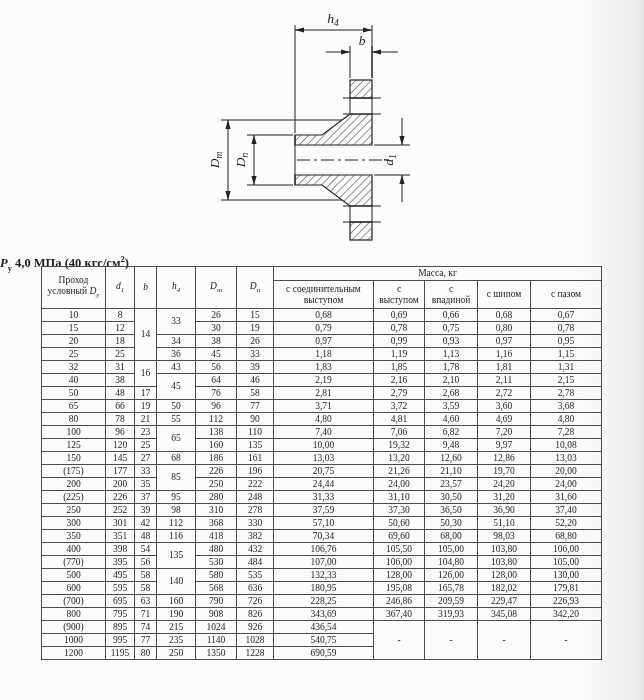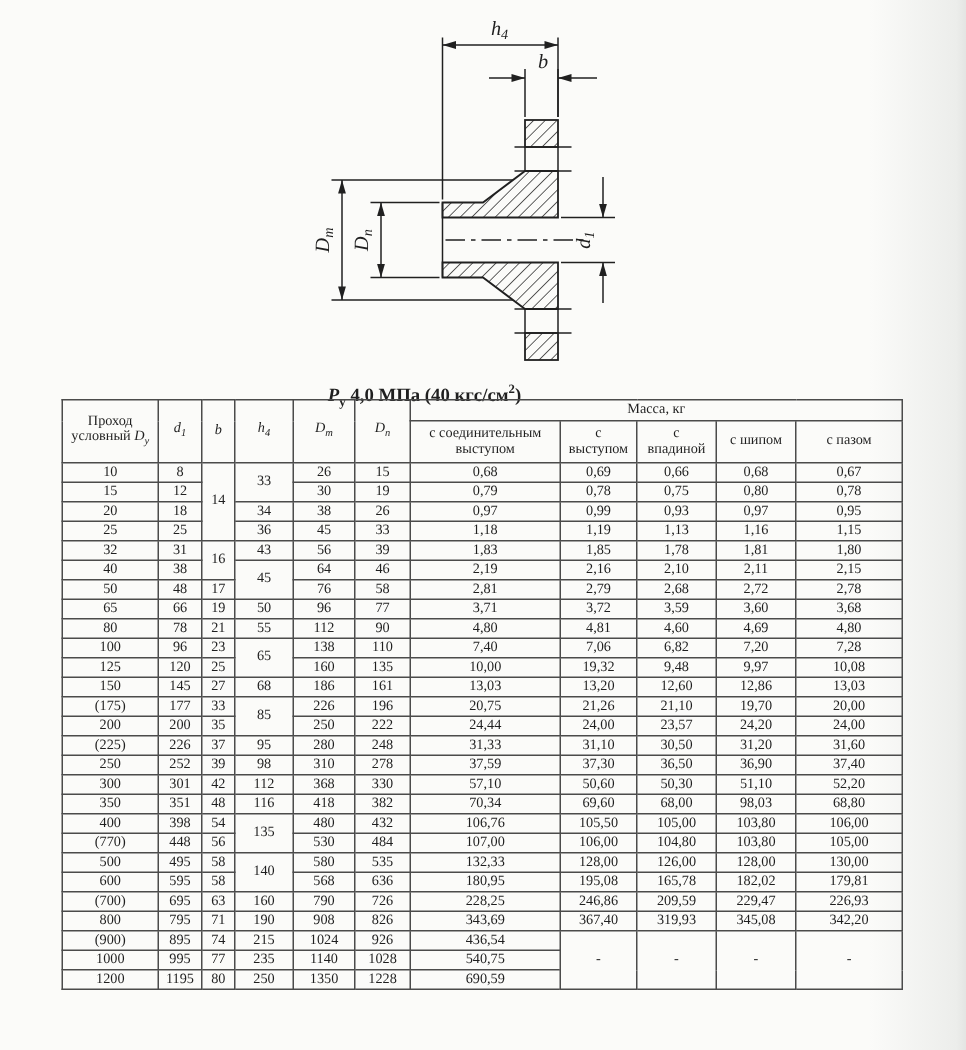--- a/index.html
+++ b/index.html
@@ -4,21 +4,21 @@
 <style>
   html,body{margin:0;padding:0;}
   .page{
     position:relative;width:644px;height:700px;overflow:hidden;
     background:linear-gradient(90deg,#fbfbf9 0%,#fbfbf9 90%,#ecedeb 99%,#e4e5e3 100%);
     font-family:"Liberation Serif",serif;color:#1f1f1f;
   }
   .drawing{position:absolute;top:0;left:0;}
   .drawing text{font-family:"Liberation Serif",serif;font-style:italic;font-size:13.5px;fill:#1f1f1f;stroke:none;}
   .drawing text tspan.subs{font-size:9.5px;}
-  .doc-title{position:absolute;top:254px;left:0;width:566px;text-align:center;
+  .doc-title{position:absolute;top:254px;left:0;width:566px;text-align:left;
     font-size:12.5px;font-weight:bold;}
   .doc-title sub{font-size:8.5px;}
   .doc-title sup{font-size:8.5px;}
   table.flange{
     position:absolute;top:266px;left:41px;width:560px;
     border-collapse:collapse;table-layout:fixed;
     border:1.5px solid #3e3e3e;
   }
   table.flange th,table.flange td{
     border:1px solid #4b4b4b;text-align:center;vertical-align:middle;
@@ -201,21 +201,21 @@
           <td>32</td>
           <td>31</td>
           <td rowspan="2">16</td>
           <td>43</td>
           <td>56</td>
           <td>39</td>
           <td>1,83</td>
           <td>1,85</td>
           <td>1,78</td>
           <td>1,81</td>
-          <td>1,80</td>
+          <td>1,31</td>
         </tr>
         <tr>
           <td>40</td>
           <td>38</td>
           <td rowspan="2">45</td>
           <td>64</td>
           <td>46</td>
           <td>2,19</td>
           <td>2,16</td>
           <td>2,10</td>
@@ -383,21 +383,21 @@
           <td>480</td>
           <td>432</td>
           <td>106,76</td>
           <td>105,50</td>
           <td>105,00</td>
           <td>103,80</td>
           <td>106,00</td>
         </tr>
         <tr>
           <td>(770)</td>
-          <td>448</td>
+          <td>395</td>
           <td>56</td>
           <td>530</td>
           <td>484</td>
           <td>107,00</td>
           <td>106,00</td>
           <td>104,80</td>
           <td>103,80</td>
           <td>105,00</td>
         </tr>
         <tr>

